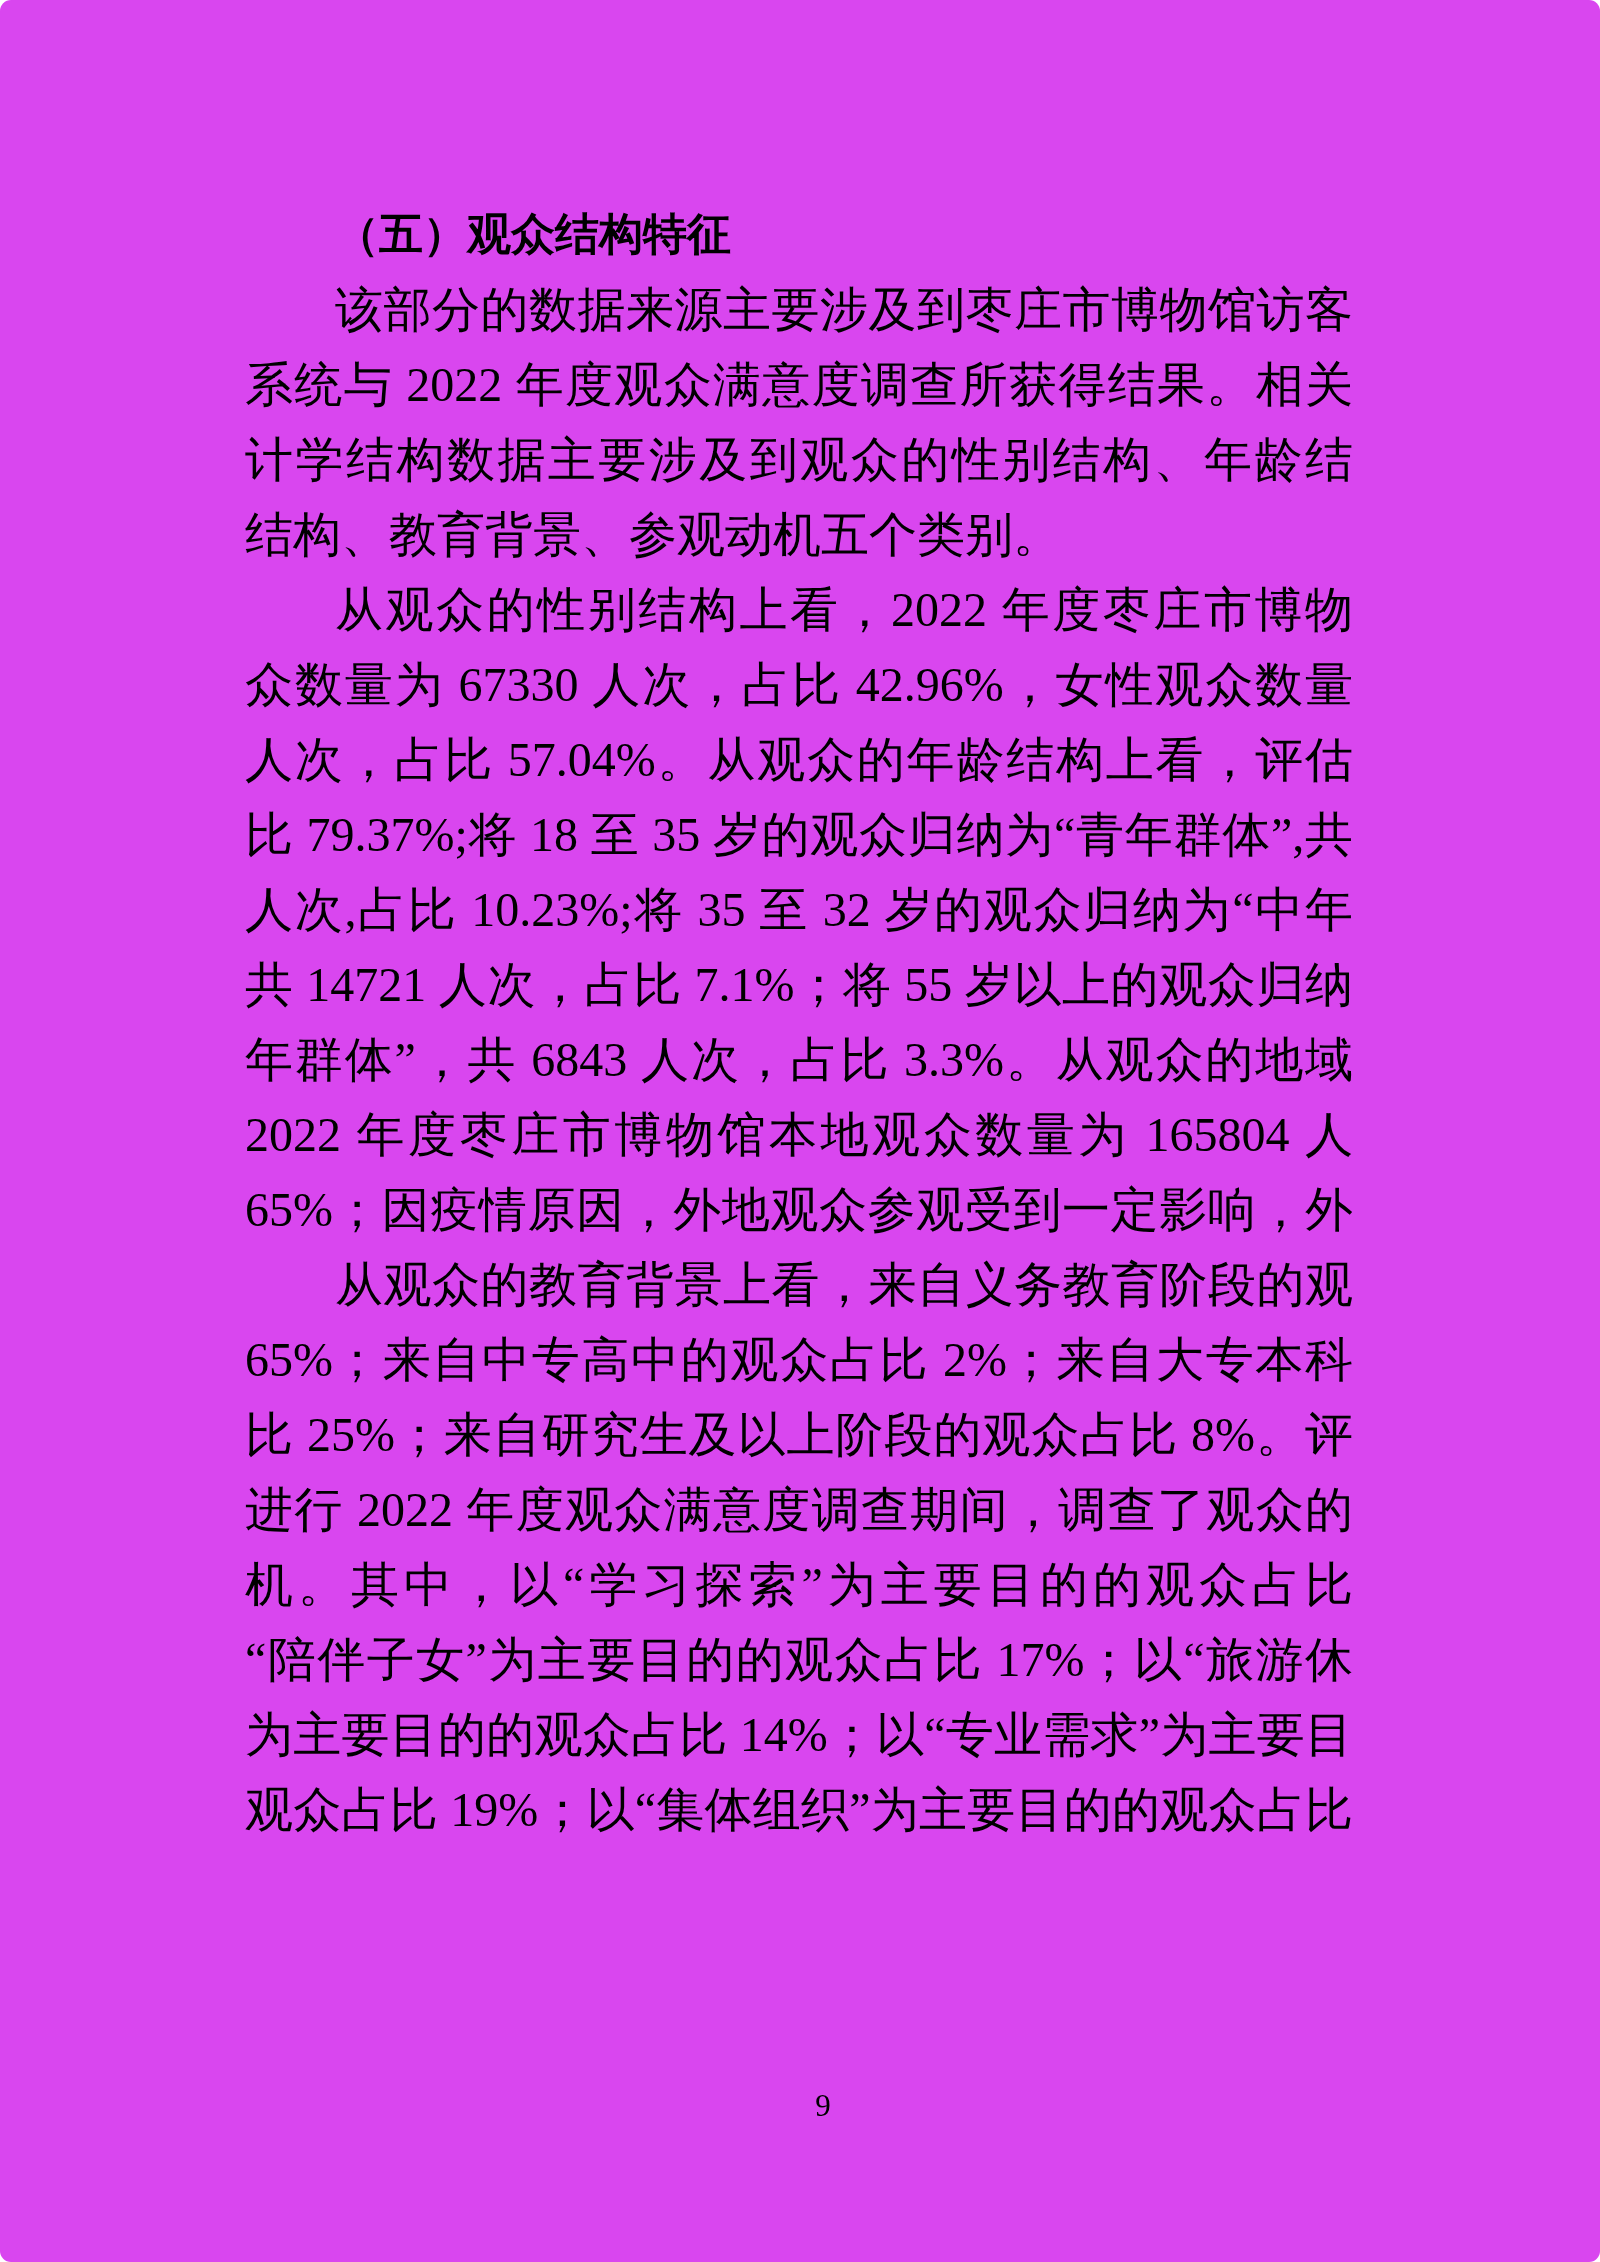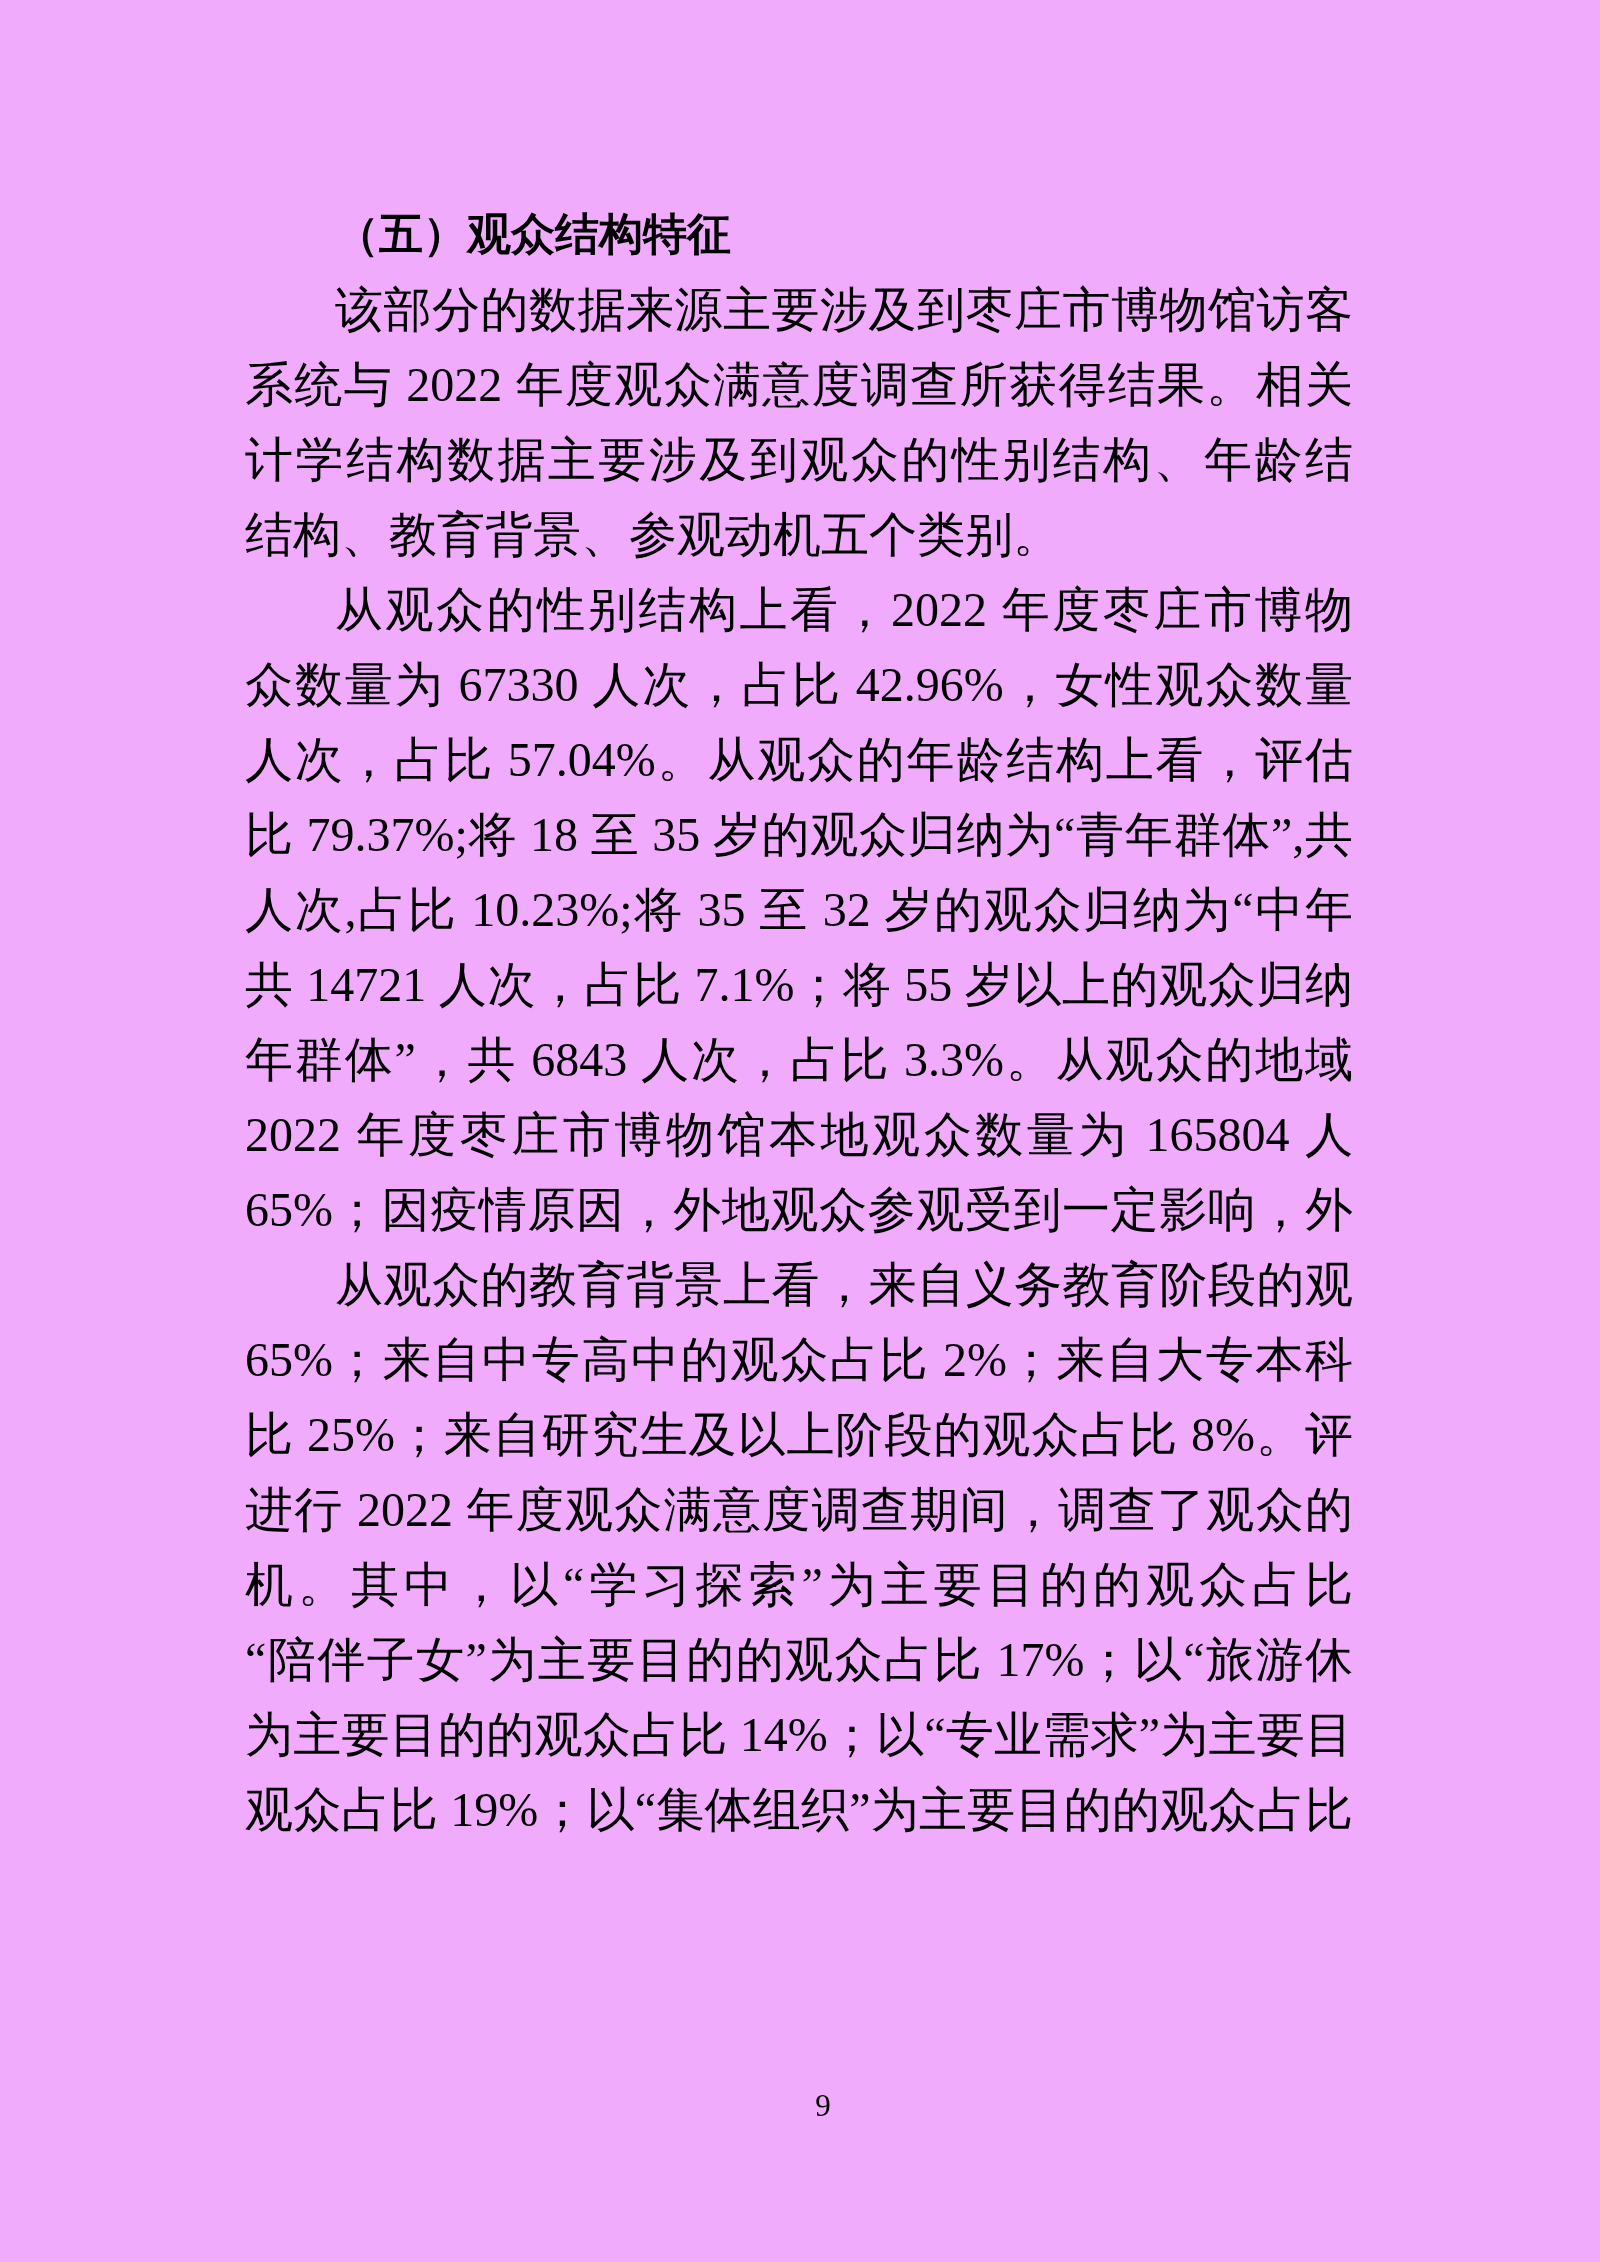--- a/index.html
+++ b/index.html
@@ -4,24 +4,25 @@
 <style>
   html, body {
     margin: 0;
     padding: 0;
     background: #ffffff;
   }
   .page {
     position: relative;
     width: 1600px;
     height: 2262px;
-    background: #f0abfc;
+    background: #d946ef;
     color: #000000;
     overflow: hidden;
     font-family: "Liberation Serif", "DejaVu Serif", serif;
+    border-radius: 11px;
   }
   .content {
     position: absolute;
     left: 245px;
     top: 197px;
     width: 1108px;
   }
   .line {
     font-size: 48px;
     line-height: 75px;

